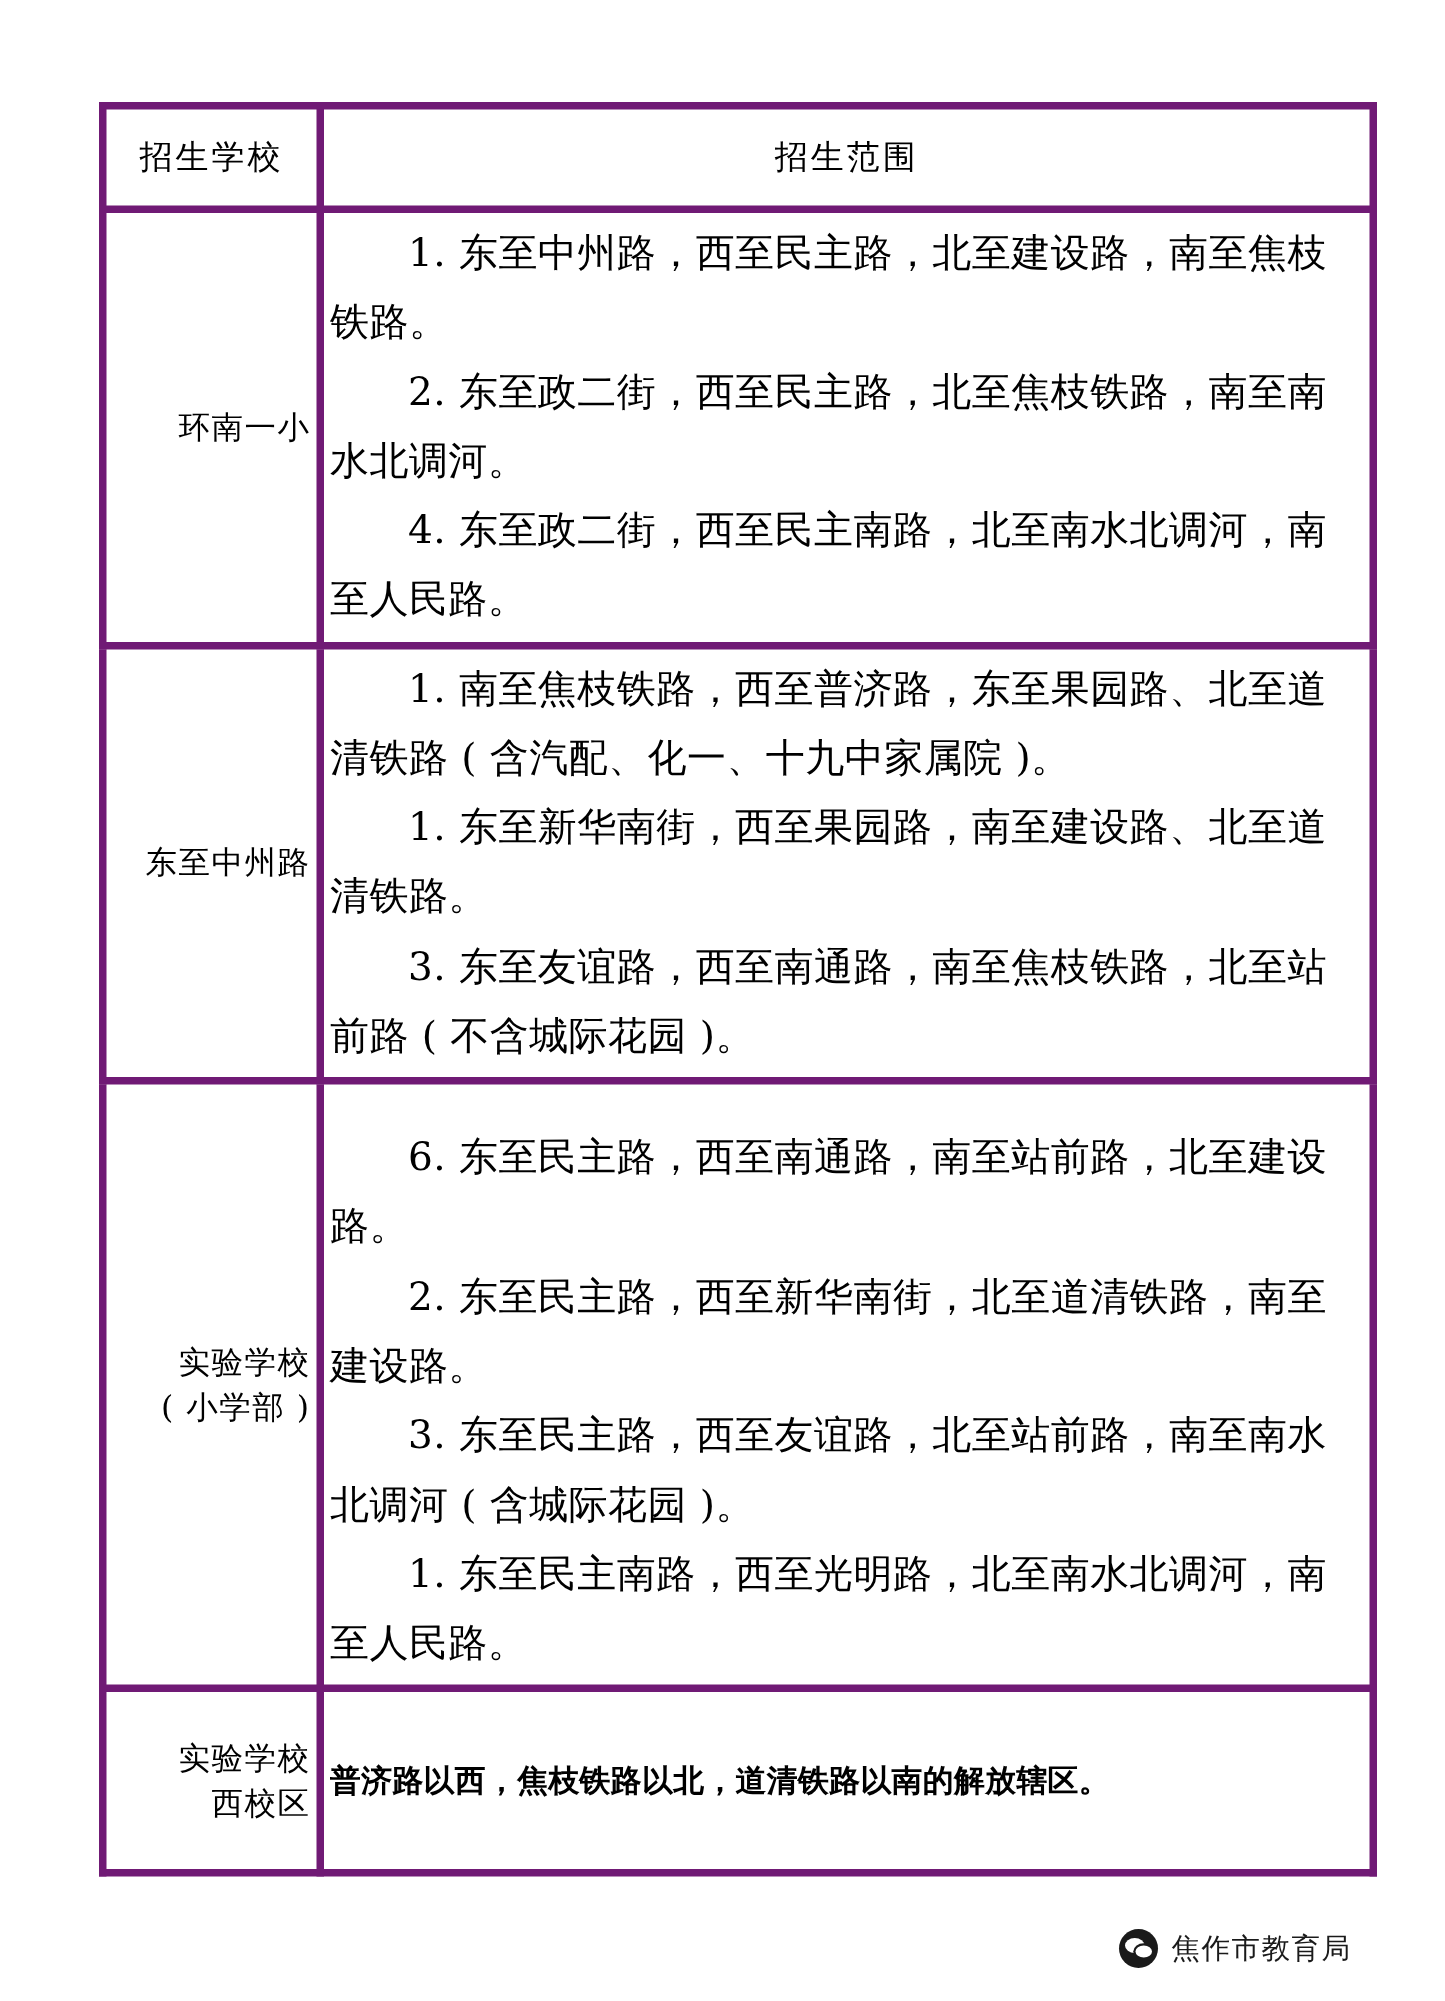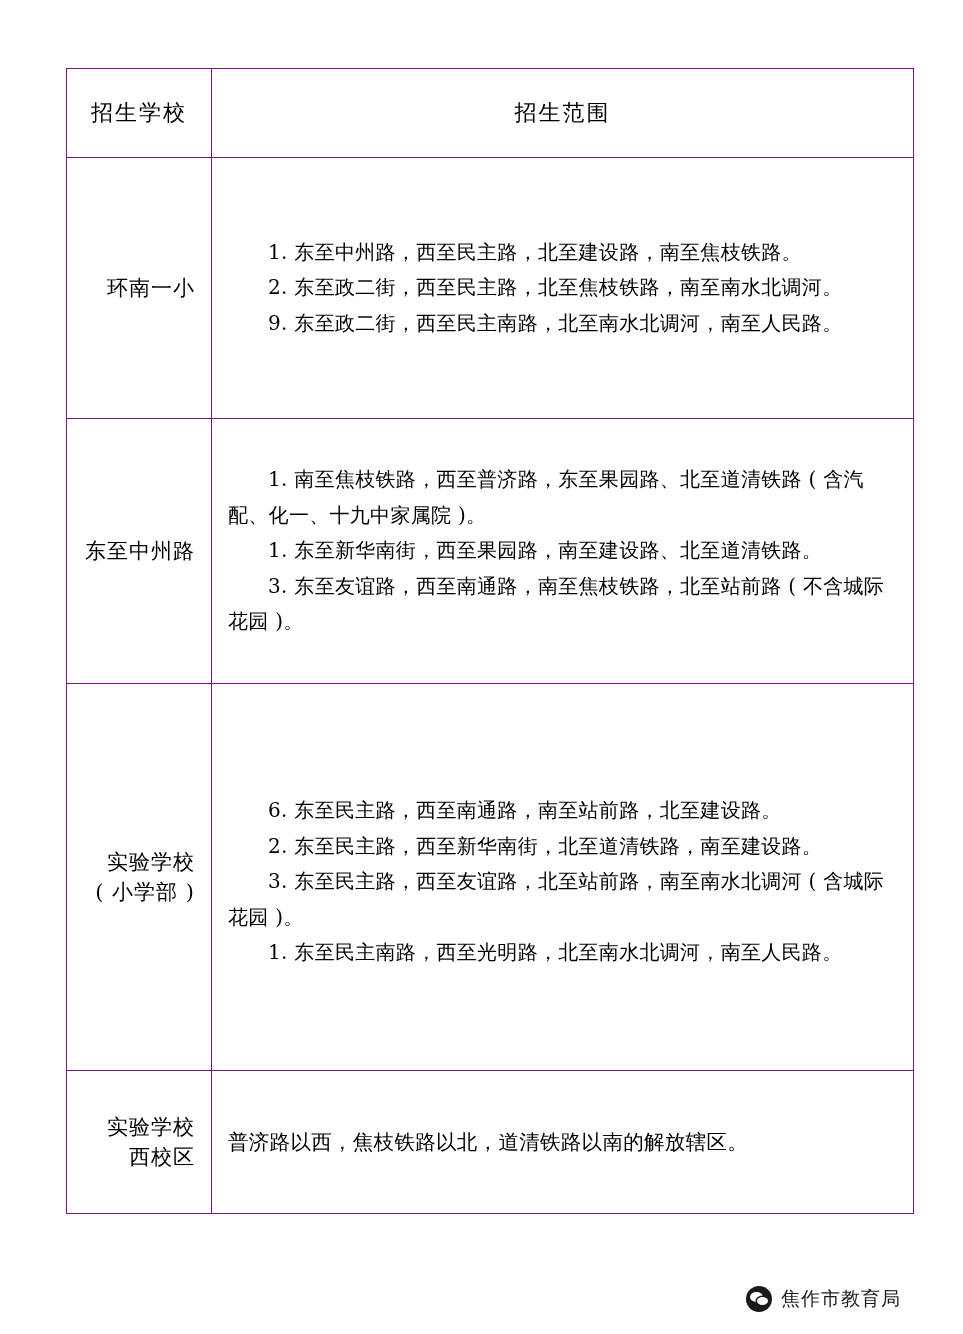--- a/index.html
+++ b/index.html
@@ -24,22 +24,22 @@
   table.enroll-table {
     position: absolute;
     left: 66px;
     top: 68px;
     width: 847px;
     border-collapse: collapse;
     table-layout: fixed;
   }
   table.enroll-table td,
   table.enroll-table th {
-    border: 1px solid #701a75;
-    padding: 16px;
+    border: 5px solid #701a75;
+    padding: 4px;
     vertical-align: middle;
     margin-left: 43px;
   }
   col.c-school { width: 145px; }
   col.c-range  { width: 702px; }
 
   .hdr-cell {
     height: 56px;
     text-align: center;
     font-size: 22px;
@@ -47,30 +47,31 @@
     letter-spacing: 2px;
   }
   .school-cell {
     text-align: right;
     font-size: 21px;
     letter-spacing: 1px;
     line-height: 1.45;
   }
   .range-cell {
     padding: 8px 18px 10px 14px;
-    font-size: 20px;
+    font-size: 26px;
     line-height: 1.78;
     letter-spacing: 0.3px;
   }
   .range-cell p {
     margin: 0;
     text-indent: 2em;
   }
   .range-cell.single p {
     text-indent: 0;
+    font-weight: bold;
   }
   .row-1 td { height: 228px; }
   .row-2 td { height: 186px; }
   .row-3 td { height: 232px; }
   .row-4 td { height: 344px; }
   .row-5 td { height: 110px; }
 
   .row-4 .range-cell { padding-top: 26px; }
   .row-5 .range-cell { font-size: 20.5px; }
 
@@ -133,21 +134,21 @@
         <th class="hdr-cell">招生范围</th>
       </tr>
     </thead>
     <tbody>
 
       <tr class="row-1">
         <td class="school-cell">环南一小</td>
         <td class="range-cell">
           <p>1. 东至中州路，西至民主路，北至建设路，南至焦枝铁路。</p>
           <p>2. 东至政二街，西至民主路，北至焦枝铁路，南至南水北调河。</p>
-          <p>9. 东至政二街，西至民主南路，北至南水北调河，南至人民路。</p>
+          <p>4. 东至政二街，西至民主南路，北至南水北调河，南至人民路。</p>
         </td>
       </tr>
 
 
       <tr class="row-3">
         <td class="school-cell">东至中州路</td>
         <td class="range-cell">
           <p>1. 南至焦枝铁路，西至普济路，东至果园路、北至道清铁路 ( 含汽配、化一、十九中家属院 )。</p>
           <p>1. 东至新华南街，西至果园路，南至建设路、北至道清铁路。</p>
           <p>3. 东至友谊路，西至南通路，南至焦枝铁路，北至站前路 ( 不含城际花园 )。</p>

